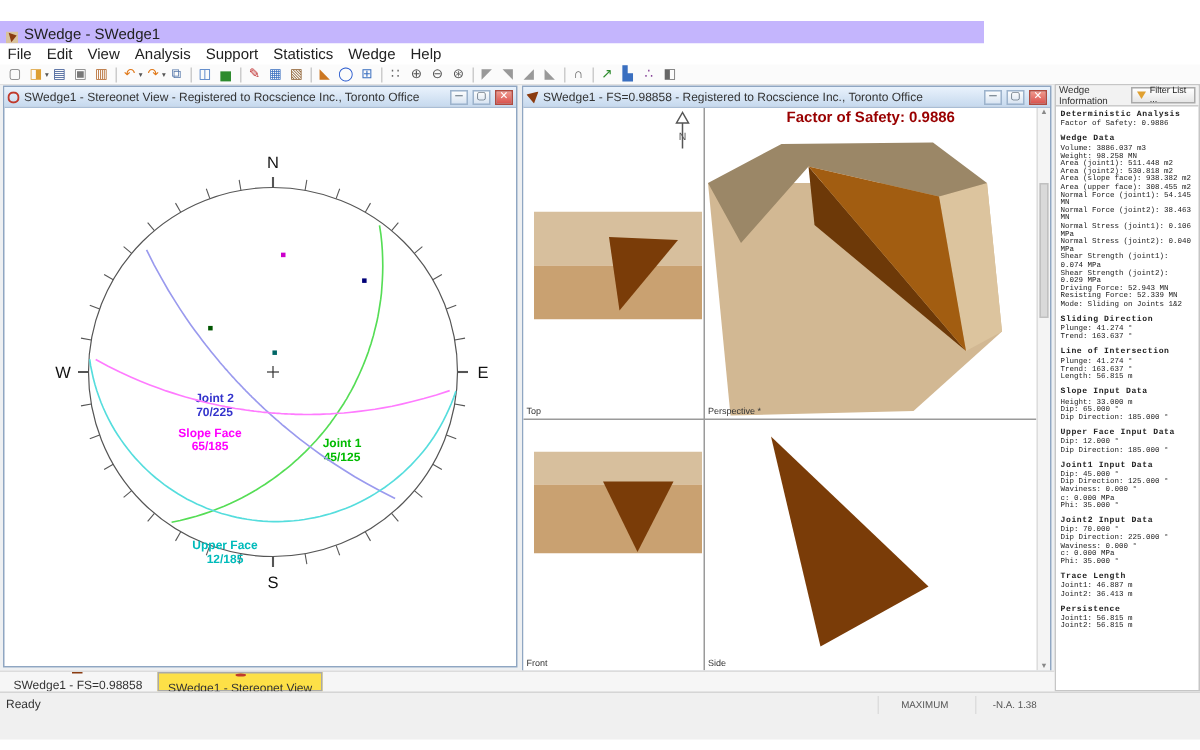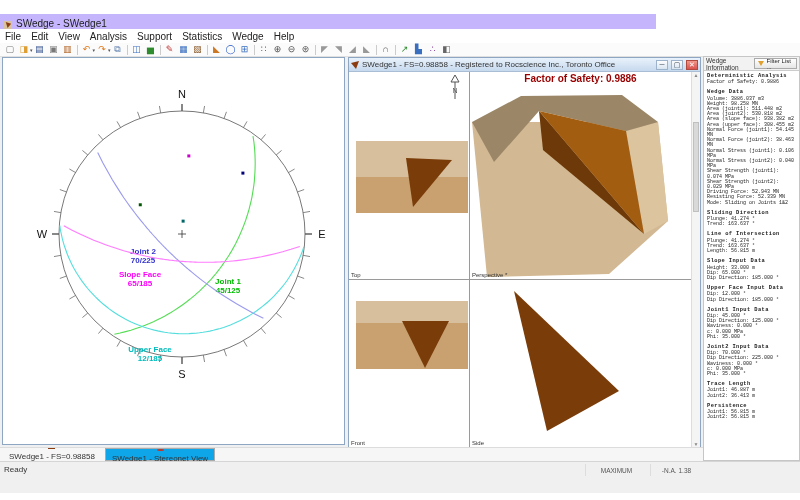--- a/index.html
+++ b/index.html
@@ -56,21 +56,21 @@
     border-top:5px solid #e0a030;}
   .info-body{padding:3px 3px;font-family:"Liberation Mono",monospace;font-size:5px;
     line-height:5.2px;color:#222;}
   .info-sec{margin-bottom:5px;}
   .info-title{font-weight:bold;font-size:5.4px;letter-spacing:0.4px;margin-bottom:1px;}
 
   
   #tabbar{position:absolute;left:0;top:447px;width:703px;height:14px;background:#f6f6f6;
     border-top:1px solid #dcdcdc;display:flex;align-items:center;gap:4px;padding-left:3px;}
   .tab{display:flex;align-items:center;gap:3px;font-size:8px;color:#333;height:13px;padding:0 6px;flex-direction:column;}
-  .tab.active{border:1px solid #aaa;background:#0ea5e9;}
+  .tab.active{border:1px solid #aaa;background:#fde047;}
   .tab-ic{width:7px;height:7px;}
   #statusbar{position:absolute;left:0;top:461px;width:800px;height:32px;background:#f0f0f0;
     border-top:1px solid #d5d5d5;font-size:8px;color:#333;}
   .scell{position:absolute;top:2px;height:12px;border-left:1px solid #ddd;font-size:6.5px;
     color:#555;display:flex;align-items:center;justify-content:center;}
 </style>
 </head>
 <body>
 
 <div id="titlebar">
@@ -131,20 +131,29 @@
     <div class="tb-sep"></div>
     <div class="tb" style="color: rgb(46, 139, 46);">↗</div>
     <div class="tb" style="color: rgb(58, 111, 192);">▙</div>
     <div class="tb" style="color: rgb(136, 68, 153);">∴</div>
     <div class="tb" style="color: rgb(102, 102, 102);">◧</div>
   </div>
 
 <div id="workspace">
 
   <div id="stereo-window" class="child">
+    <div class="child-title">
+      <svg class="win-icon" viewBox="0 0 8 8">
+        <circle cx="4" cy="4" r="3.4" fill="none" stroke="#c0392b" stroke-width="1.4"></circle>
+      </svg>
+      <span class="t">SWedge1 - Stereonet View - Registered to Rocscience Inc., Toronto Office</span>
+      <span class="wbtn">─</span>
+      <span class="wbtn">▢</span>
+      <span class="wbtn close">✕</span>
+    </div>
     <svg id="stereonet" width="341" height="372" viewBox="0 0 341 372">
         <circle cx="179" cy="176" r="123" fill="none" stroke="#555" stroke-width="0.8"></circle>
         <line x1="179" y1="53" x2="179" y2="46" stroke="#555" stroke-width="1.4"></line>
         <line x1="200.35872585303244" y1="54.868646379498415" x2="201.57426309670095" y2="47.97499210841295" stroke="#555" stroke-width="0.7"></line>
         <line x1="221.06847762905724" y1="60.41780764333326" x2="223.46261863233693" y2="53.83995929783191" stroke="#555" stroke-width="0.7"></line>
         <line x1="240.5" y1="69.47887533451404" x2="244" y2="63.41669750802296" stroke="#555" stroke-width="0.7"></line>
         <line x1="258.06287599144434" y1="81.7765334963657" x2="262.5623892592501" y2="76.41422239453286" stroke="#555" stroke-width="0.7"></line>
         <line x1="273.2234665036343" y1="96.93712400855566" x2="278.5857776054671" y2="92.43761074074989" stroke="#555" stroke-width="0.7"></line>
         <line x1="285.52112466548596" y1="114.49999999999999" x2="291.583302491977" y2="110.99999999999999" stroke="#555" stroke-width="0.7"></line>
         <line x1="294.5821923566667" y1="133.93152237094273" x2="301.1600407021681" y2="131.53738136766304" stroke="#555" stroke-width="0.7"></line>

